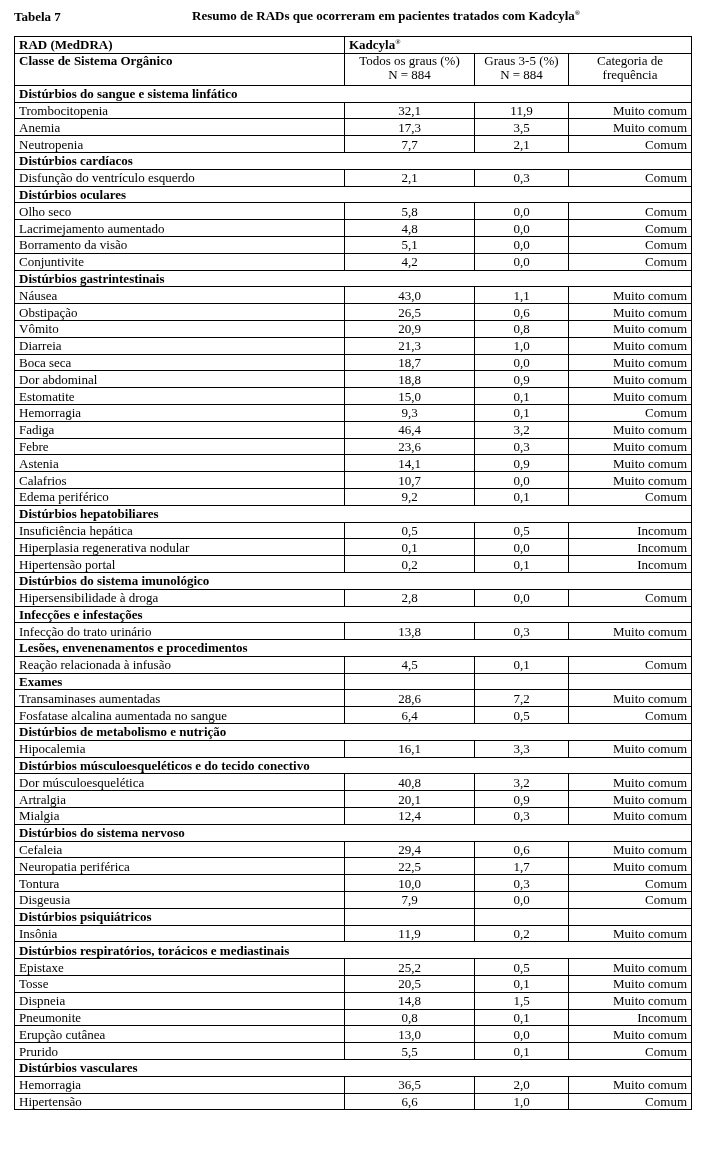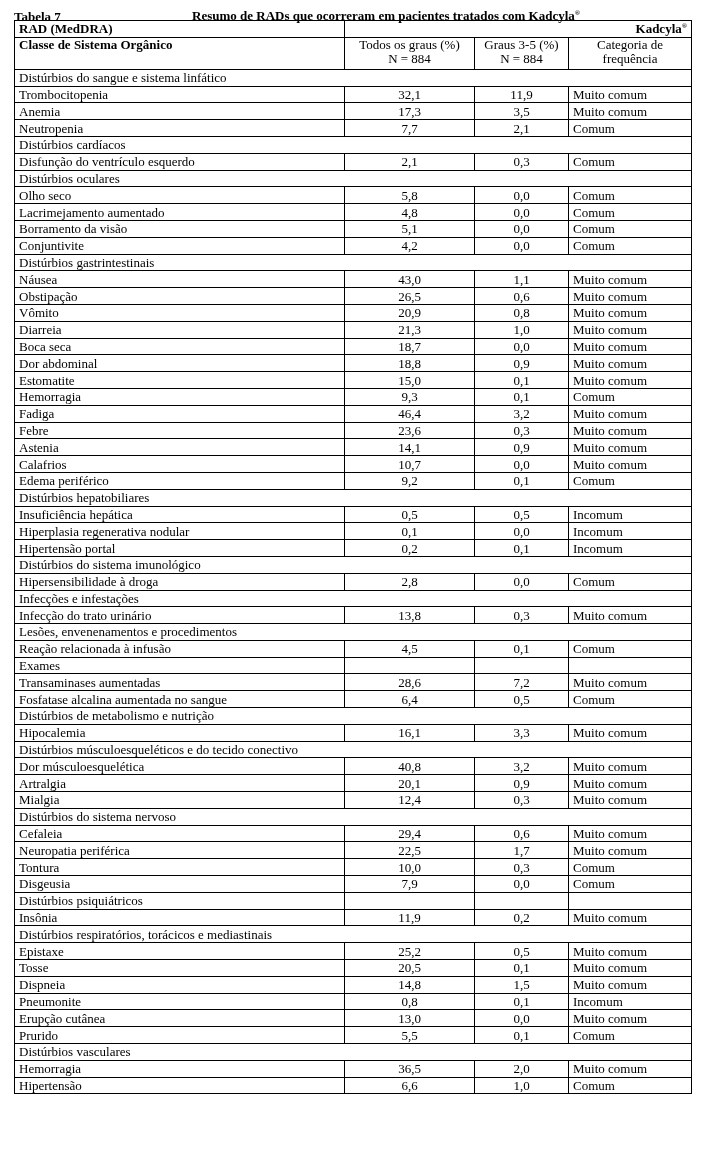--- a/index.html
+++ b/index.html
@@ -3,51 +3,51 @@
 <meta charset="utf-8">
 <style>
   html, body { margin: 0; padding: 0; background: #ffffff; }
   body { width: 714px; height: 1151px; position: relative; overflow: hidden;
          font-family: "Liberation Serif", "DejaVu Serif", serif; color: #000; }
   .caption { position: absolute; top: 5px; left: 14px; width: 690px; height: 20px;
              font-weight: bold; font-size: 13px; }
   .caption .num { position: absolute; left: 0; top: 4px; }
   .caption .title { position: absolute; left: 178px; top: 3px; }
   sup { font-size: 7px; vertical-align: super; line-height: 0; }
-  table { position: absolute; top: 20px; left: 14px; width: 677px;
+  table { position: absolute; top: 36px; left: 14px; width: 677px;
           border-collapse: collapse; table-layout: fixed; font-size: 13px; }
   td { border: 1px solid #000; padding: 0 4px; height: 15.8px; line-height: 15px;
        white-space: nowrap; overflow: hidden; }
   col.c1 { width: 330px; } col.c2 { width: 130px; } col.c3 { width: 94px; } col.c4 { width: 123px; }
   .hdr td { font-weight: bold; }
   .hdr2 td { height: 31px; line-height: 14px; vertical-align: top; }
   .hdr2 td.num { font-weight: normal; text-align: center; }
-  .sec td { font-weight: normal; }
+  .sec td { font-weight: bold; }
   .item td.v { text-align: center; }
-  .item td.cat { text-align: left; border-radius: 6px; }
+  .item td.cat { text-align: right; border-radius: 6px; }
 </style>
 </head>
 <body>
 
 <div class="caption">
   <span class="num">Tabela 7</span>
   <span class="title"><span>Resumo de RADs que ocorreram em pacientes tratados com Kadcyla</span><sup>®</sup></span>
 </div>
 
 <table>
   <colgroup>
       <col class="c1">
       <col class="c2">
       <col class="c3">
       <col class="c4">
     </colgroup>
   <thead>
     <tr class="hdr">
       <td>RAD (MedDRA)</td>
-      <td colspan="3" style="text-align:right"><span>Kadcyla</span><sup>®</sup></td>
+      <td colspan="3" style="text-align:left"><span>Kadcyla</span><sup>®</sup></td>
     </tr>
     <tr class="hdr hdr2">
       <td>Classe de Sistema Orgânico</td>
       <td class="num">
           <div>Todos os graus (%)</div>
           <div>N = 884</div>
         </td>
       <td class="num">
           <div>Graus 3-5 (%)</div>
           <div>N = 884</div>

